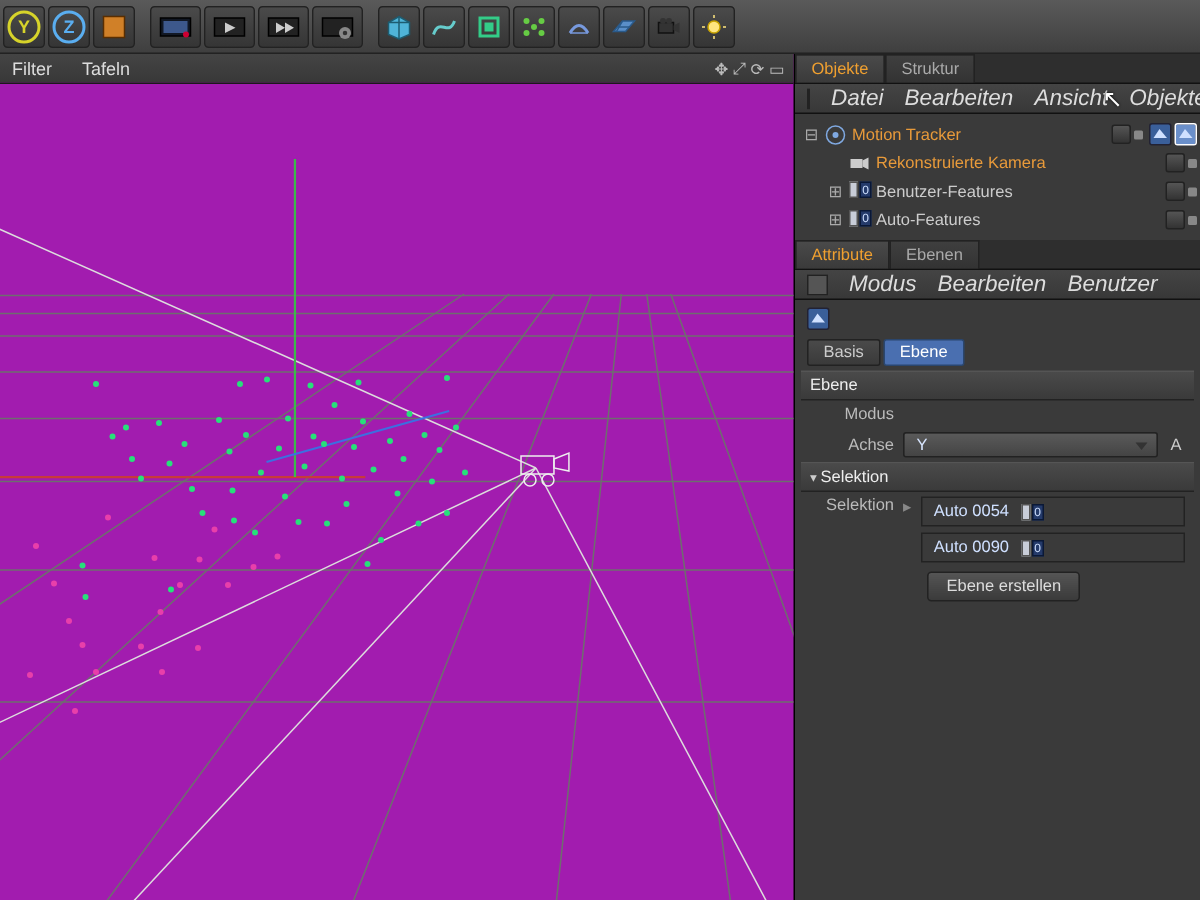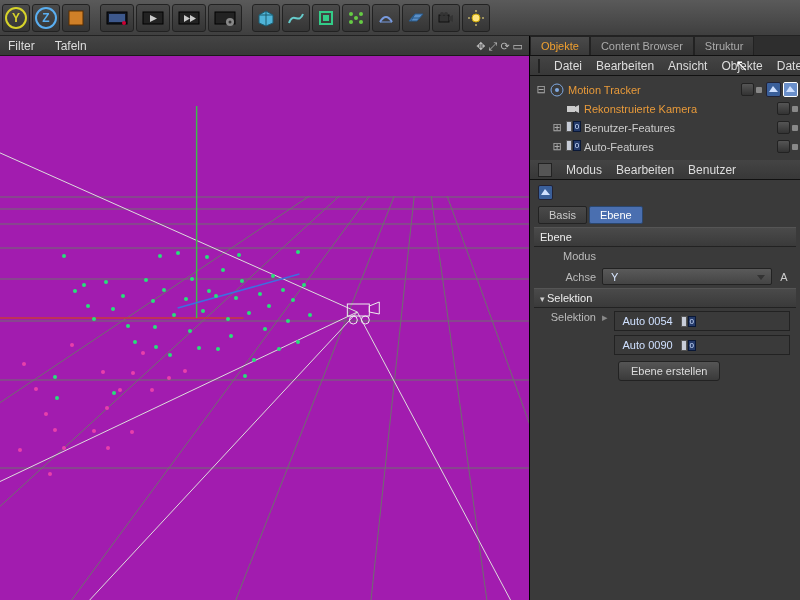--- a/index.html
+++ b/index.html
@@ -11,21 +11,21 @@
   .circle-y { width:22px;height:22px;border:2px solid #d6d32a;border-radius:50%;display:flex;align-items:center;justify-content:center;color:#d6d32a;font-weight:bold;font-size:12px;}
   .circle-z { width:22px;height:22px;border:2px solid #5aaef0;border-radius:50%;display:flex;align-items:center;justify-content:center;color:#5aaef0;font-weight:bold;font-size:12px;}
   .layout { display:flex; height: calc(600px - 36px); }
   .viewport-col { flex: 1; background:#a21caf; position:relative; border-right:1px solid #000;}
   .viewport-col .filterbar{ position:absolute; top:0; left:0; right:0; height:20px; background:linear-gradient(#444,#383838); border-bottom:1px solid #1a1a1a; display:flex; align-items:center; gap:20px; padding:0 8px; font-size:12px; color:#ddd;}
   .viewport-col .rightgizmos{ position:absolute; top:0; right:6px; height:20px; display:flex; align-items:center; gap:3px; color:#bbb; font-size:11px;}
   .rightcol { width: 270px; background:#3a3a3a; display:flex; flex-direction:column; }
   .tabs { display:flex; background:#2e2e2e; border-bottom:1px solid #111; }
   .tab { padding:3px 10px; font-size:11px; color:#aaa; border:1px solid #222; border-bottom:none; background:linear-gradient(#3f3f3f,#333); cursor:pointer;}
   .tab.active { color:#f0a030; background:linear-gradient(#4a4a4a,#3a3a3a);}
-  .subbar { background:linear-gradient(#444,#383838); height:20px; display:flex; align-items:center; gap:14px; padding:0 8px; font-size:12px; color:#ddd; border-bottom:1px solid #111;}
+  .subbar { background:linear-gradient(#444,#383838); height:20px; display:flex; align-items:center; gap:14px; padding:0 8px; font-size:15px; color:#ddd; border-bottom:1px solid #111;font-style:italic;}
   .subbar .iconbox{width:14px;height:14px;background:#555;border:1px solid #222;}
   .tree { padding:4px 2px; font-size:11px; }
   .tree-row { display:flex; align-items:center; height:19px; gap:4px; color:#ccc;}
   .tree-row .toggle{ width:10px; text-align:center; color:#aaa;}
   .tree-row .ic { width:14px; height:14px; display:inline-block;}
   .tree-row .nm{ white-space:nowrap; }
   .tree-row .nm.sel{ color:#e89a3a;}
   .tree-row .visr{ margin-left:auto; display:flex; gap:2px; align-items:center;}
   .visdot{width:6px;height:6px;background:#888;border-radius:1px;}
   .visbox{width:13px;height:13px;background:linear-gradient(#555,#333);border:1px solid #222;border-radius:2px;}
@@ -276,21 +276,20 @@
         <div class="pt" style="background: rgb(232, 63, 170); left: 167px; top: 340px;"></div>
         <div class="pt" style="background: rgb(232, 63, 170); left: 183px; top: 333px;"></div>
         <div class="pt" style="background: rgb(232, 63, 170); left: 141px; top: 315px;"></div>
         <div class="pt" style="background: rgb(232, 63, 170); left: 70px; top: 307px;"></div>
       </div>
   </div>
 
   <div class="rightcol">
     <div class="tabs">
       <div class="tab active">Objekte</div>
-      <div class="tab">Content Browser</div>
       <div class="tab">Struktur</div>
     </div>
     <div class="subbar">
       <span class="iconbox"></span>
       <span>Datei</span>
       <span>Bearbeiten</span>
       <span>Ansicht</span>
       <span>Objekte</span>
       <span>Datei</span>
     </div>
@@ -351,20 +350,24 @@
             </span></span>
           <span class="nm">Auto-Features</span>
           <span class="visr">
             <span class="visbox"></span>
             <span class="visdot"></span>
           </span>
         </div>
       </div>
 
     <div class="attribute-panel">
+      <div class="tabs">
+        <div class="tab active">Attribute</div>
+        <div class="tab">Ebenen</div>
+      </div>
       <div class="subbar">
         <span class="iconbox"></span>
         <span>Modus</span>
         <span>Bearbeiten</span>
         <span>Benutzer</span>
       </div>
       <div class="attr-body">
         <div class="constraint-row">
           <span class="tagbox">
               <svg width="11" height="11">

